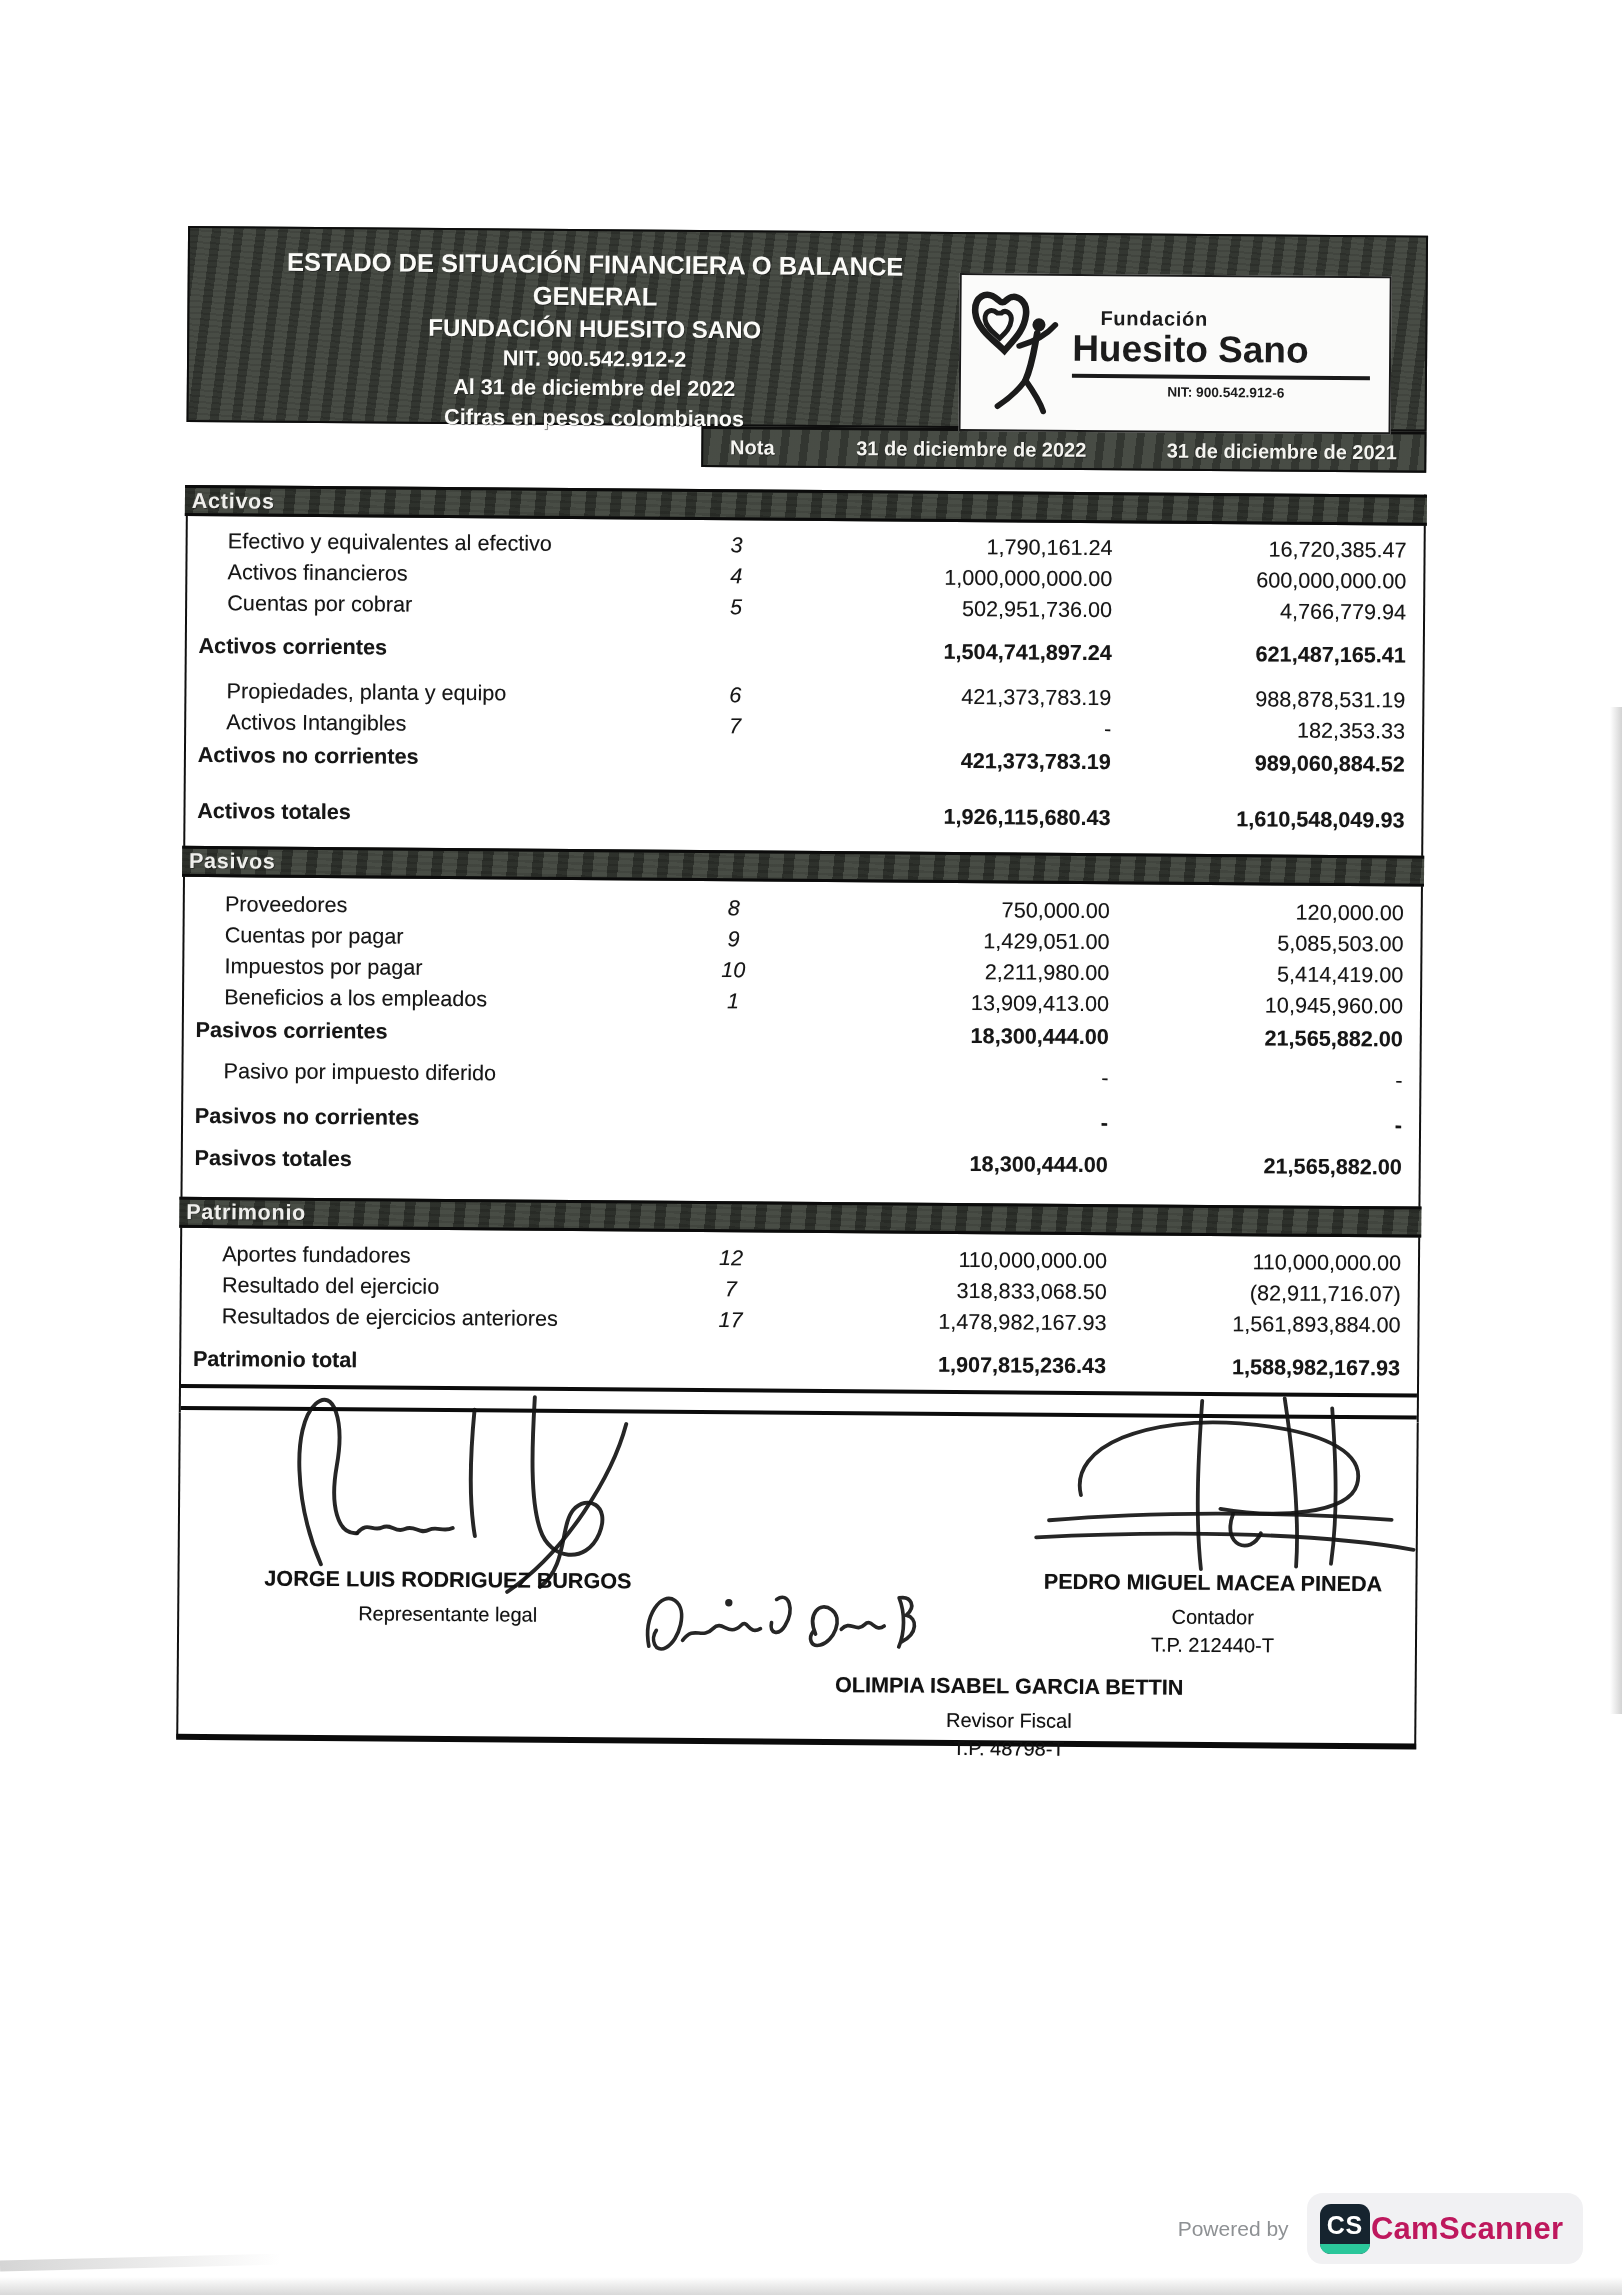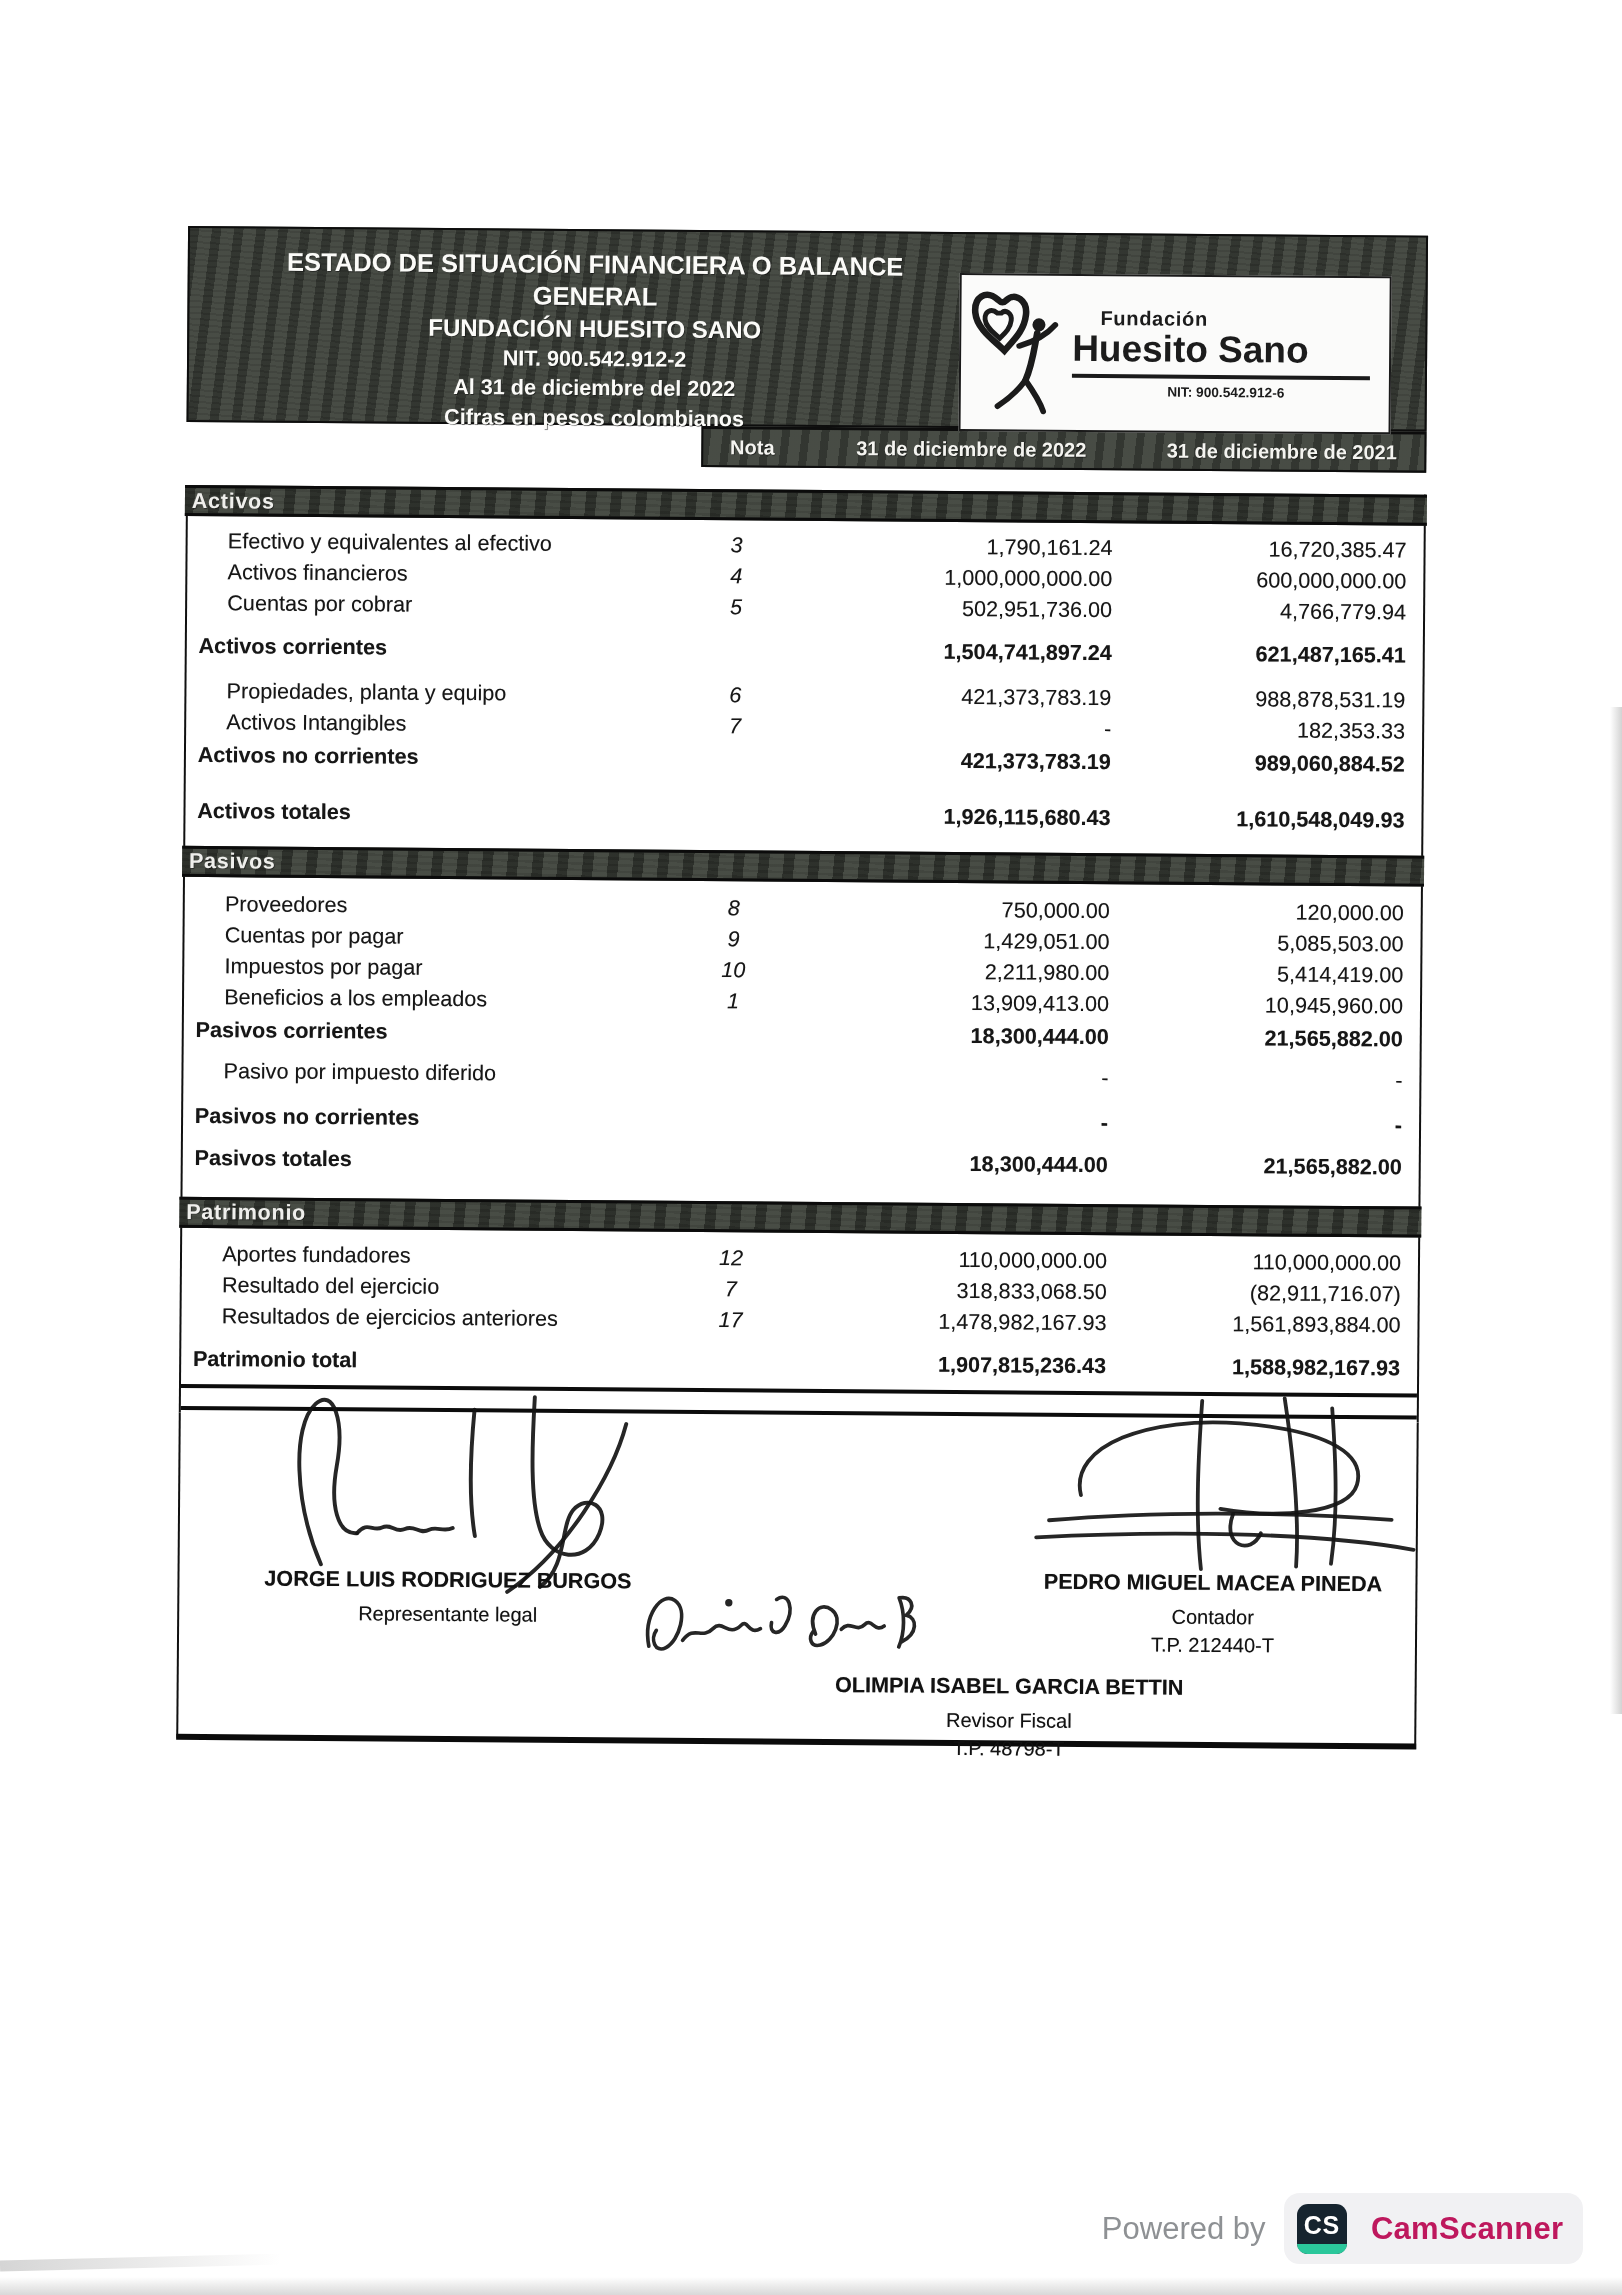--- a/index.html
+++ b/index.html
@@ -125,23 +125,23 @@
     position:absolute;left:0;bottom:27.5px;width:281px;height:10.5px;
     background:linear-gradient(to right, rgba(115,115,115,.30), transparent);
     transform:rotate(-1.4deg);
   }
 
   
   .footer{
     position:absolute;left:0;top:2193px;width:1583px;
     display:flex;justify-content:flex-end;align-items:center;gap:18.3px;
   }
-  .powered{font-size:31px;color:#8e9194;}
+  .powered{font-size:21px;color:#8e9194;}
   .cs-pill{
-    display:flex;align-items:center;gap:24px;
+    display:flex;align-items:center;gap:1px;
     background:#f1f1f3;border-radius:15.7px;padding:10.5px 19.6px 10.5px 13px;
   }
   .cs-icon{
     width:50px;height:50px;background:#16242f;border-radius:11px;
     position:relative;display:flex;align-items:center;justify-content:center;
   }
   .cs-icon .cs-letters{color:#ffffff;font-weight:bold;font-size:25px;margin-top:-6.5px;letter-spacing:0.7px;}
   .cs-teal{position:absolute;left:0;right:0;bottom:0;height:9.8px;background:#2bc79b;border-radius:0 0 11px 11px;}
   .cs-text{font-size:31px;color:#be185d;font-weight:bold;letter-spacing:0.3px;}
 </style>

